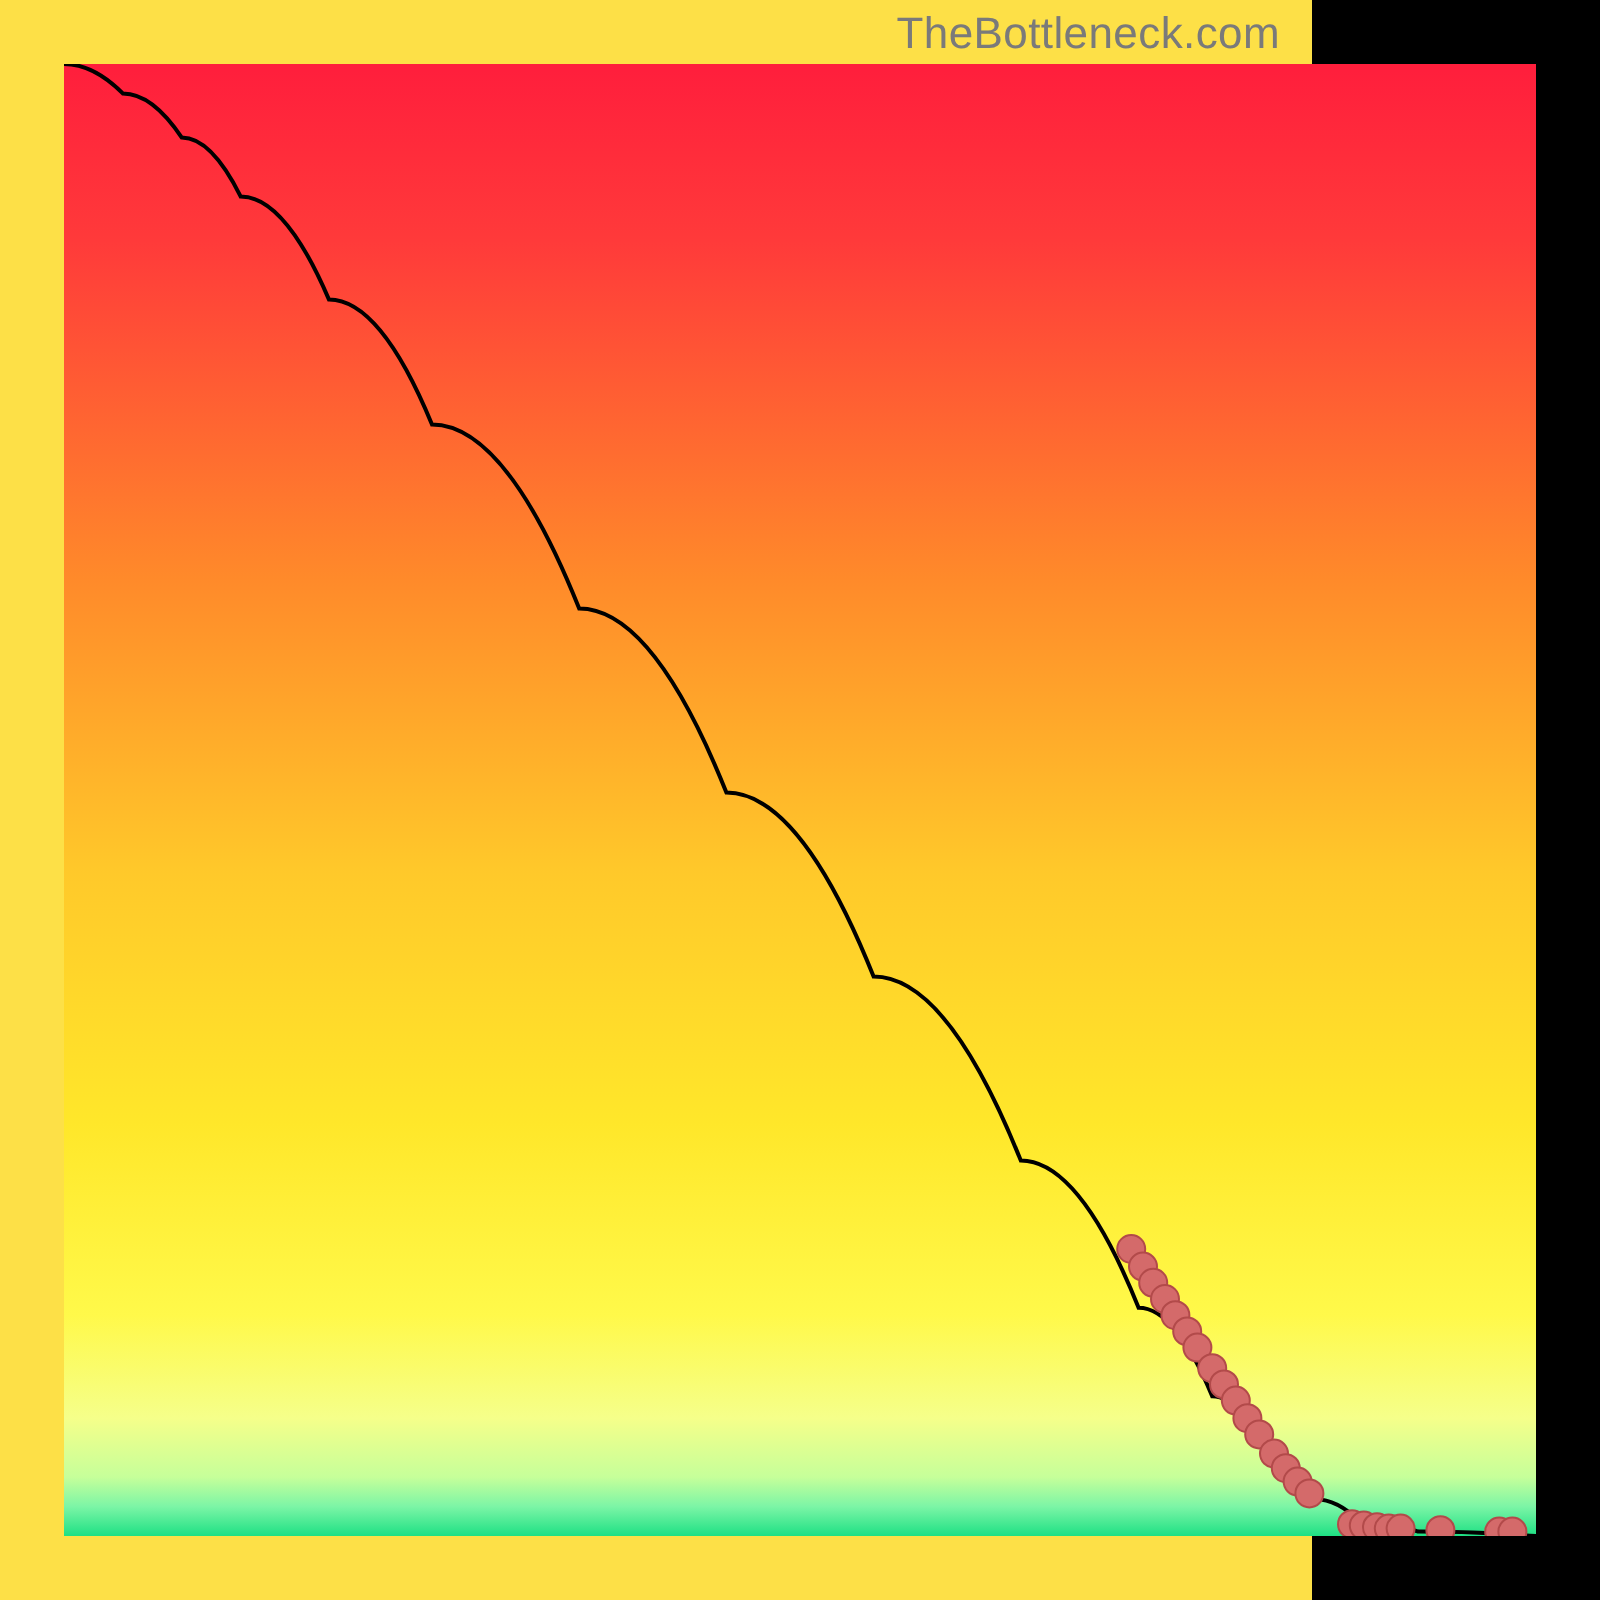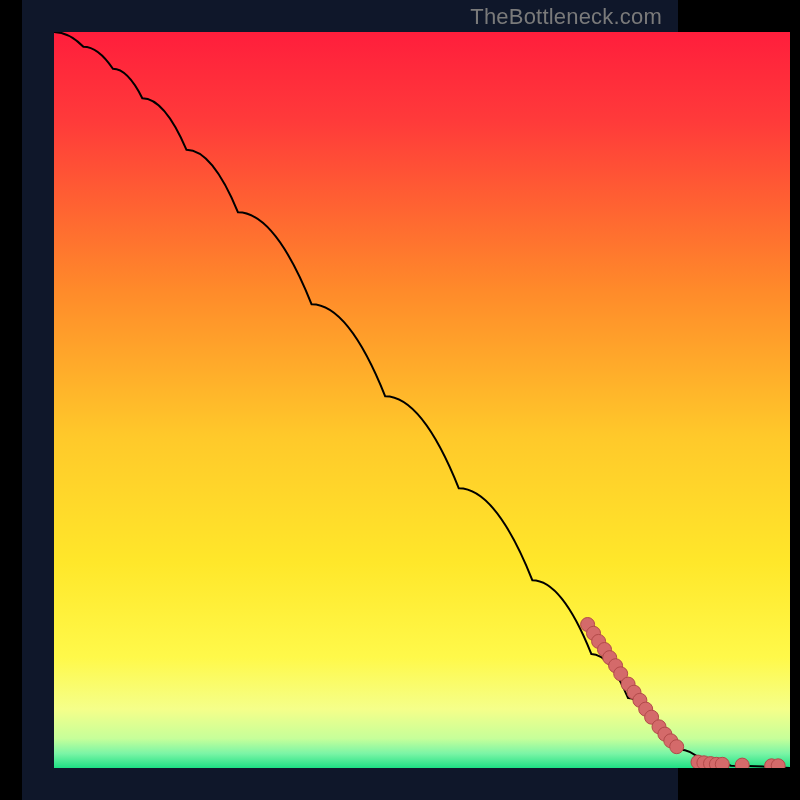--- a/index.html
+++ b/index.html
@@ -7,23 +7,22 @@
     padding: 0;
     width: 800px;
     height: 800px;
     background: #000;
     font-family: Arial, Helvetica, sans-serif;
     overflow: hidden;
   }
   .outer {
     width: 656px;
     height: 800px;
-    background: #0f172a;
+    background: #fde047;
     position: relative;
-    margin-left: 22px;
   }
   .attribution {
     position: absolute;
     top: 4px;
     right: 16px;
     color: #7a7a7a;
     font-size: 22px;
     font-weight: 400;
     letter-spacing: 0.2px;
   }

